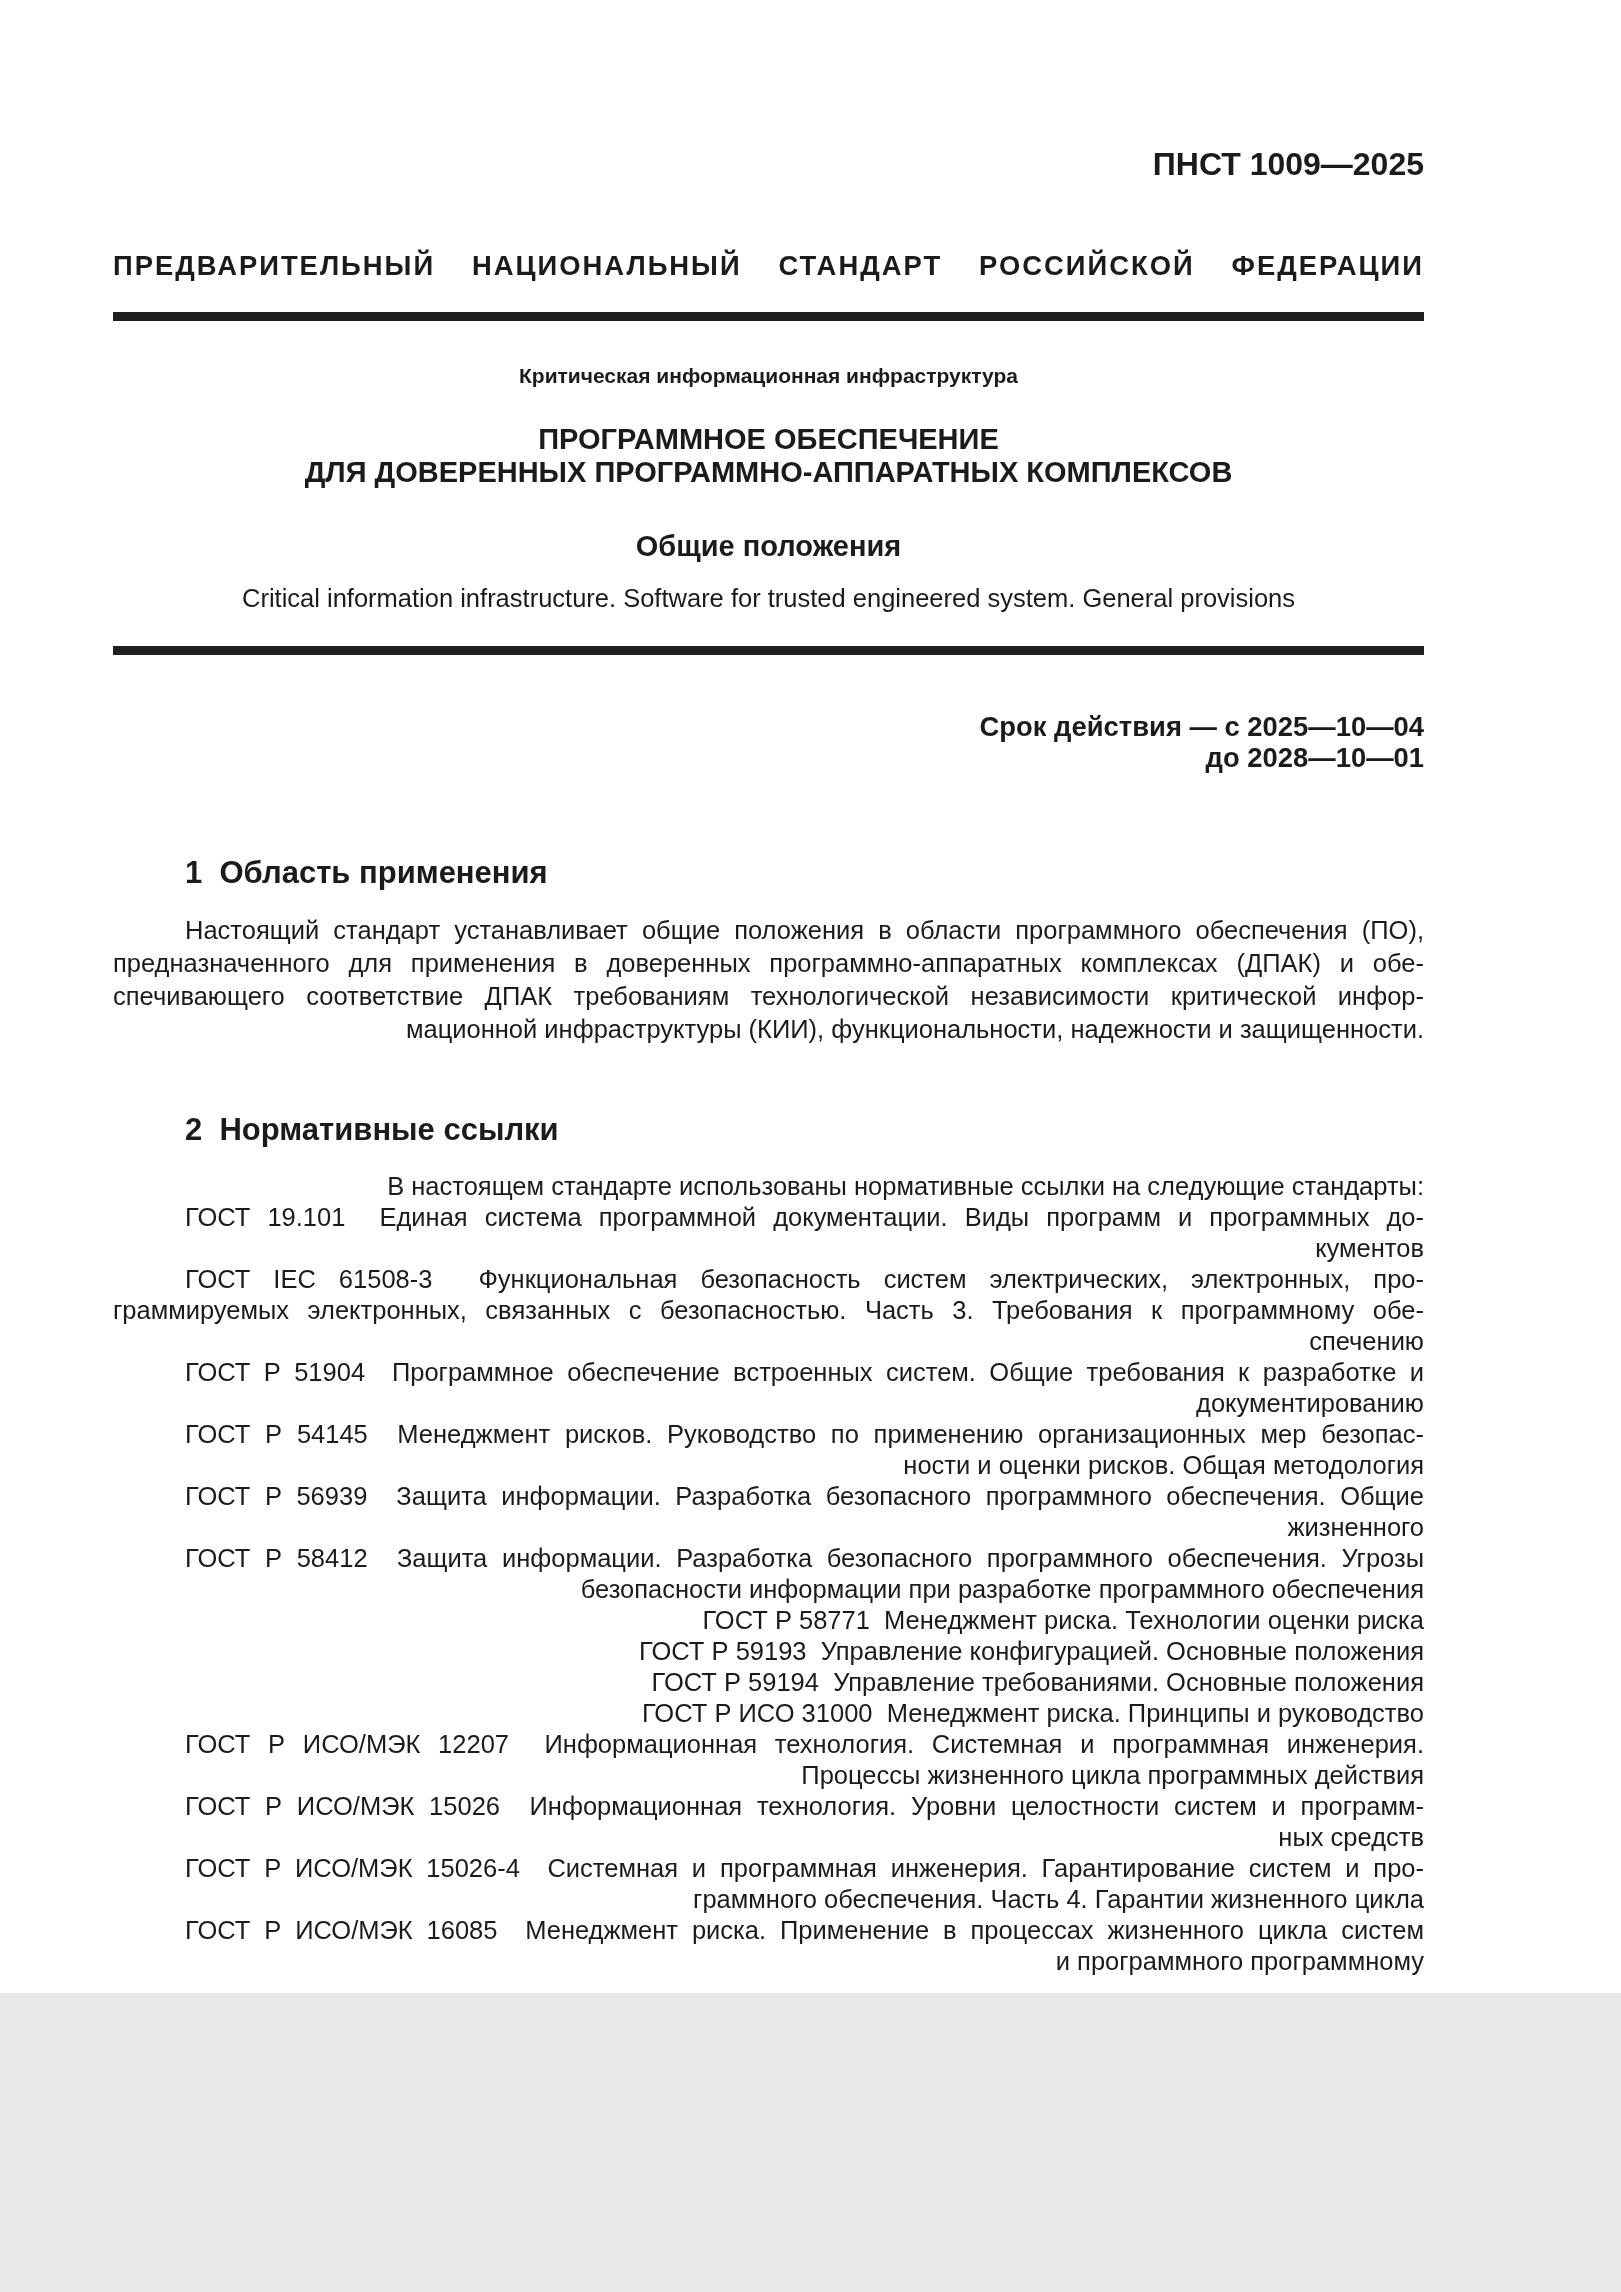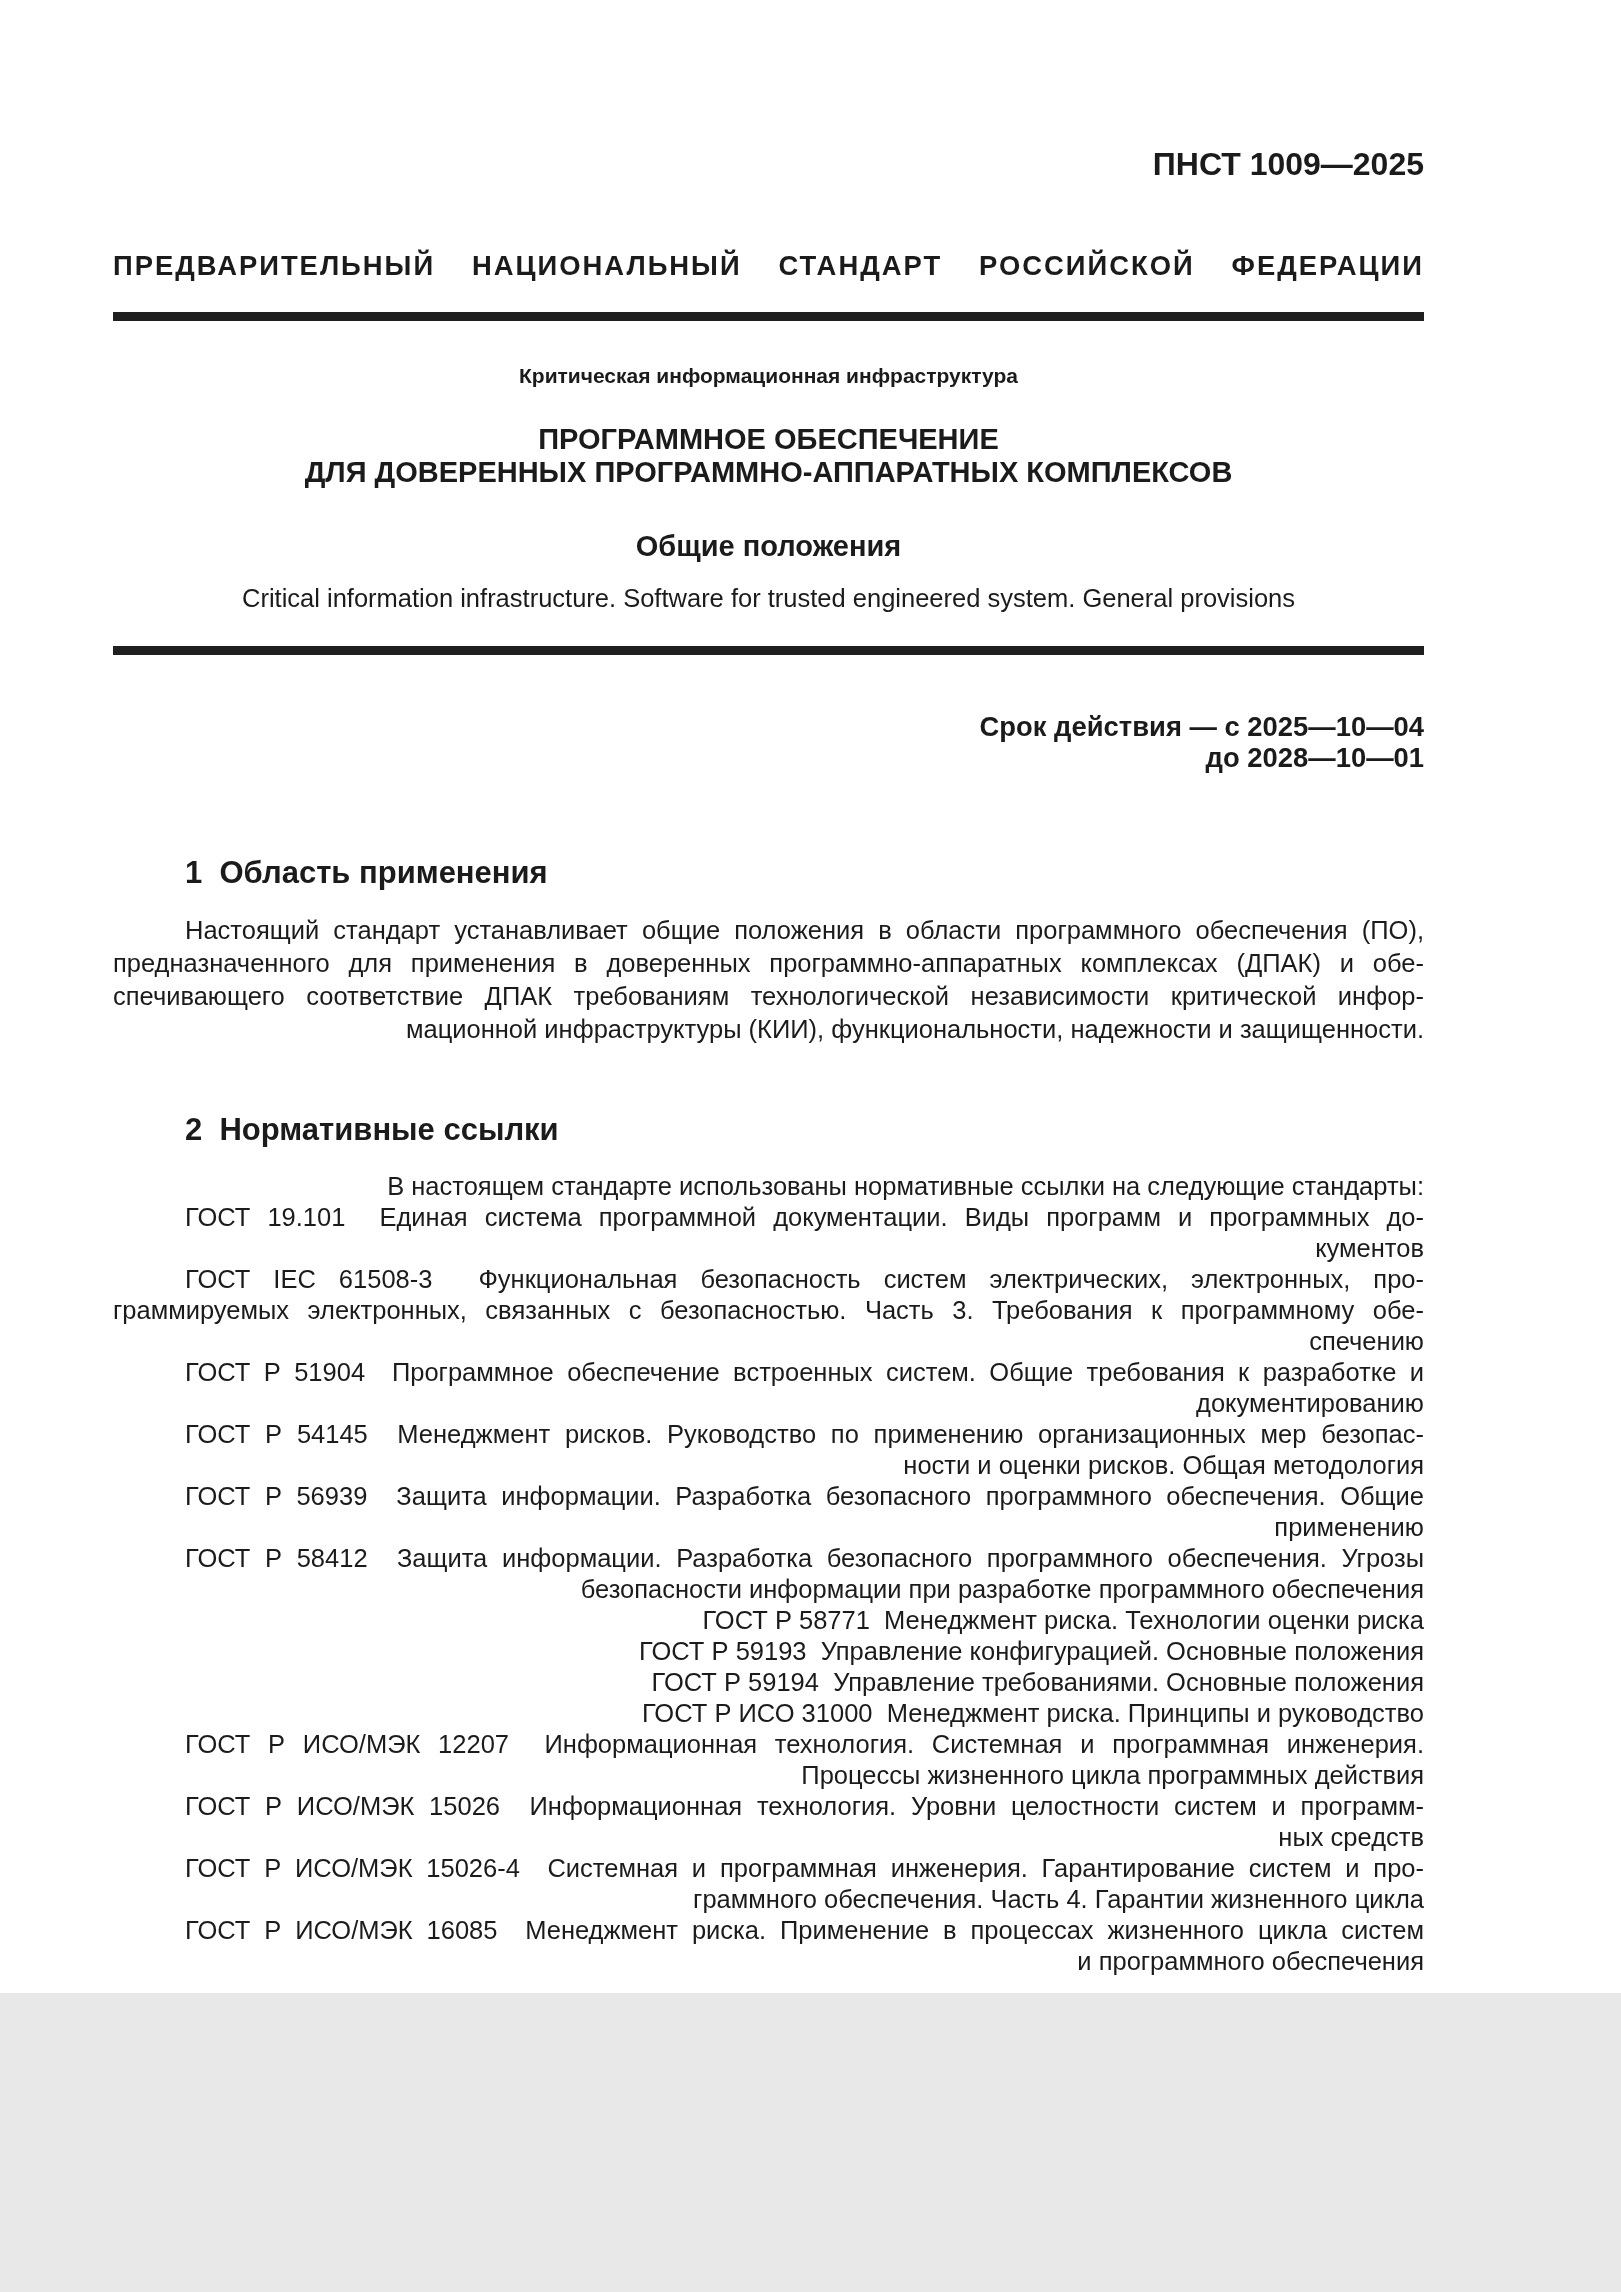--- a/index.html
+++ b/index.html
@@ -97,21 +97,21 @@
         <div>
           <div class="tl fl jl">ГОСТ Р 51904&nbsp; Программное обеспечение встроенных систем. Общие требования к разработке и</div>
           <div class="tl">документированию</div>
         </div>
         <div>
           <div class="tl fl jl">ГОСТ Р 54145&nbsp; Менеджмент рисков. Руководство по применению организационных мер безопас-</div>
           <div class="tl">ности и оценки рисков. Общая методология</div>
         </div>
         <div>
           <div class="tl fl jl">ГОСТ Р 56939&nbsp; Защита информации. Разработка безопасного программного обеспечения. Общие</div>
-          <div class="tl">применению</div>
+          <div class="tl">жизненного</div>
         </div>
         <div>
           <div class="tl fl jl">ГОСТ Р 58412&nbsp; Защита информации. Разработка безопасного программного обеспечения. Угрозы</div>
           <div class="tl">безопасности информации при разработке программного обеспечения</div>
         </div>
         <div>
           <div class="tl fl">ГОСТ Р 58771&nbsp; Менеджмент риска. Технологии оценки риска</div>
         </div>
         <div>
           <div class="tl fl">ГОСТ Р 59193&nbsp; Управление конфигурацией. Основные положения</div>
@@ -129,21 +129,21 @@
         <div>
           <div class="tl fl jl">ГОСТ Р ИСО/МЭК 15026&nbsp; Информационная технология. Уровни целостности систем и программ-</div>
           <div class="tl">ных средств</div>
         </div>
         <div>
           <div class="tl fl jl">ГОСТ Р ИСО/МЭК 15026-4&nbsp; Системная и программная инженерия. Гарантирование систем и про-</div>
           <div class="tl">граммного обеспечения. Часть 4. Гарантии жизненного цикла</div>
         </div>
         <div>
           <div class="tl fl jl">ГОСТ Р ИСО/МЭК 16085&nbsp; Менеджмент риска. Применение в процессах жизненного цикла систем</div>
-          <div class="tl">и программного обеспечения</div>
+          <div class="tl">и программного программному</div>
         </div>
       </div>
 
   </div>
 
   <div class="footer-rule"></div>
   <div class="edition-note">Издание официальное</div>
   <div class="page-number">1</div>
 </div>
 

